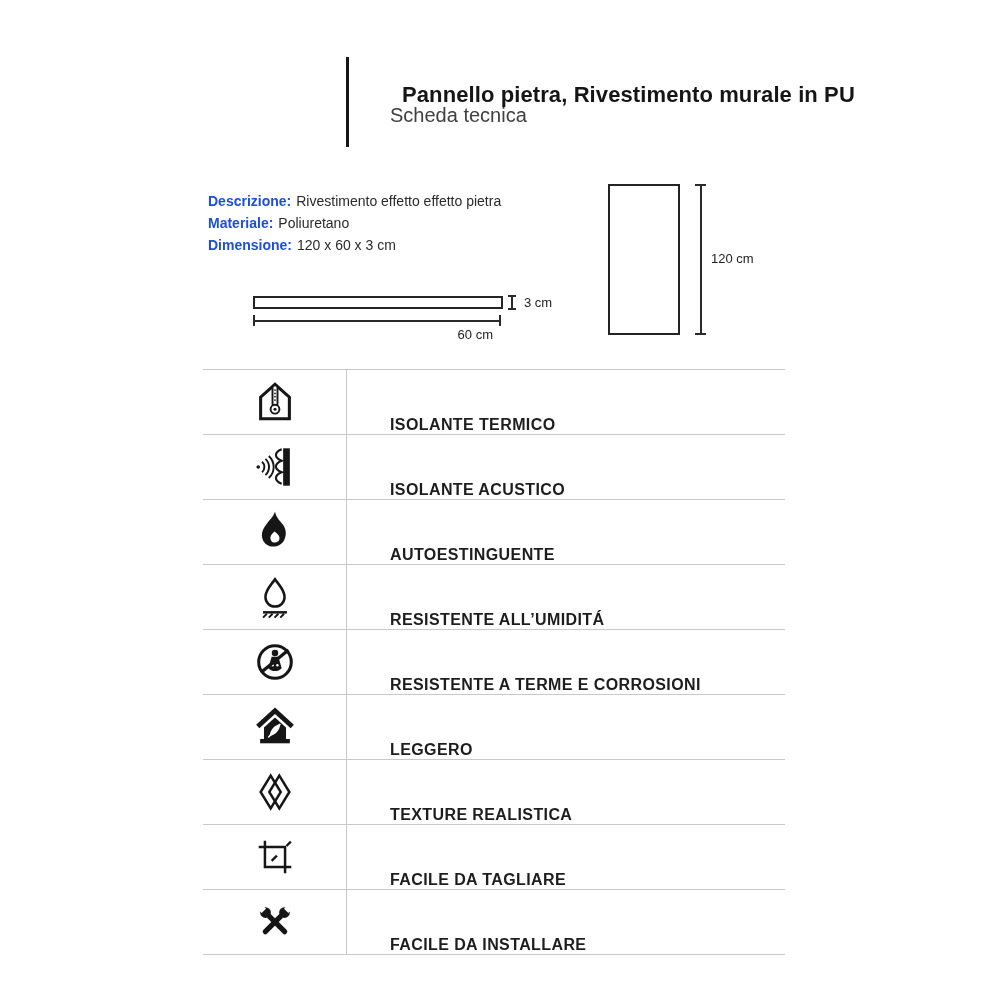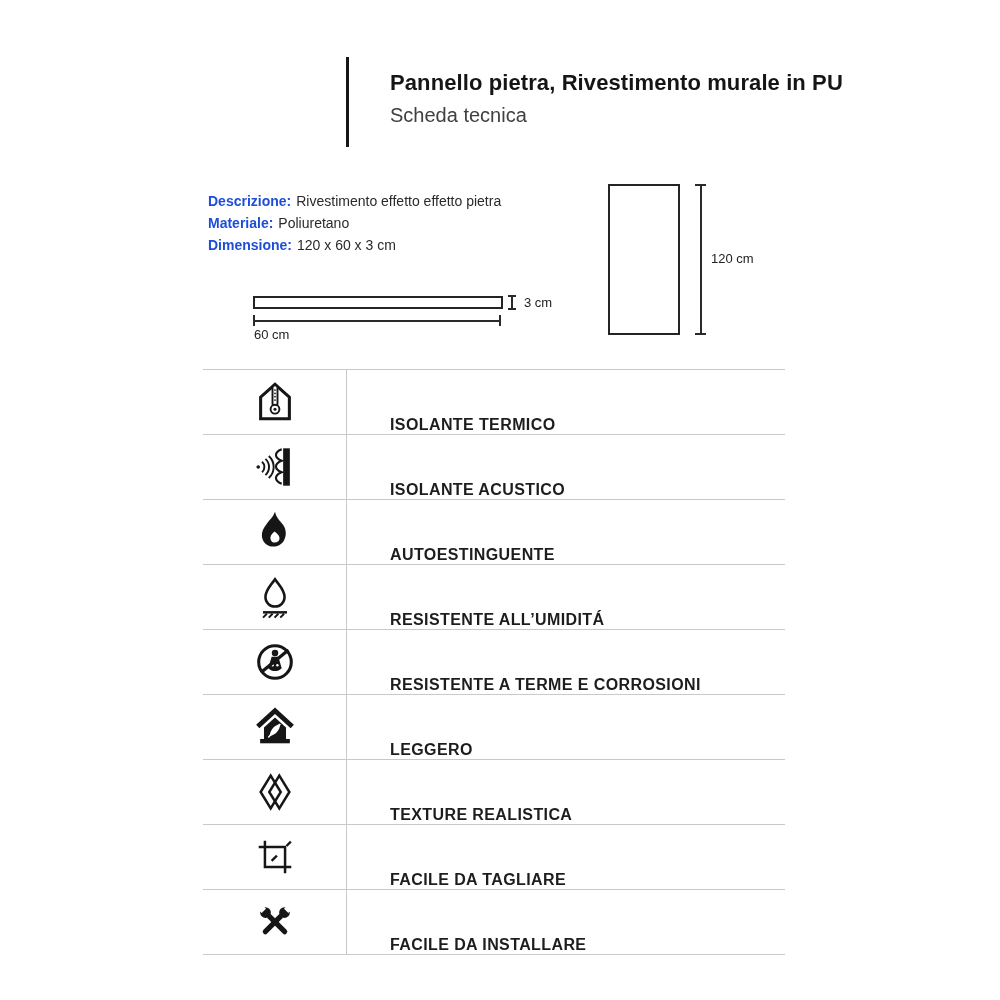--- a/index.html
+++ b/index.html
@@ -4,34 +4,34 @@
 <style>
   html,body{margin:0;padding:0;background:#ffffff;}
   .page{
     position:relative;width:1000px;height:1000px;background:#ffffff;overflow:hidden;
     font-family:"Liberation Sans", sans-serif;color:#1a1a1a;
   }
   .abs{position:absolute;}
 
   
   .header-rule{left:346px;top:57px;width:3px;height:90px;background:#161616;}
-  .title{left:390px;top:70px;font-size:22px;font-weight:700;letter-spacing:0.1px;color:#151515;margin:0;}
+  .title{left:390px;top:70px;font-size:22px;font-weight:700;letter-spacing:0.1px;color:#151515;margin:12px;}
   .subtitle{left:390px;top:104px;font-size:20px;font-weight:400;color:#404040;}
 
   
   .specs{left:208px;top:190px;font-size:14px;color:#2a2a2a;}
   .spec-line{height:22px;line-height:22px;}
   .spec-label{font-weight:700;color:#1d4ed8;margin-right:5px;}
 
   
   .bar-rect{left:253px;top:296px;width:250px;height:13px;border:2px solid #242424;box-sizing:border-box;background:#fff;}
   .panel-rect{left:608px;top:184px;width:72px;height:151px;border:2px solid #242424;box-sizing:border-box;background:#fff;}
   .dim{background:#2a2a2a;}
   .dim-label{font-size:13px;color:#222;}
-  .wlabel{left:254px;top:327px;width:248px;text-align:left;}
+  .wlabel{left:245px;top:327px;width:248px;text-align:right;}
   .tlabel{left:524px;top:295px;}
   .hlabel{left:711px;top:251px;}
 
   
   .features{left:203px;top:369px;width:582px;border-top:1px solid #c9c9c9;}
   .feature-row{height:64px;display:flex;border-bottom:1px solid #c9c9c9;}
   .icon-cell{width:144px;border-right:1px solid #c9c9c9;display:flex;align-items:center;justify-content:center;box-sizing:border-box;}
   .label-cell{flex:1;display:flex;align-items:flex-end;padding-left:43px;}
   .feature-label{font-size:16px;font-weight:700;letter-spacing:0.4px;color:#1d1d1d;}
 

